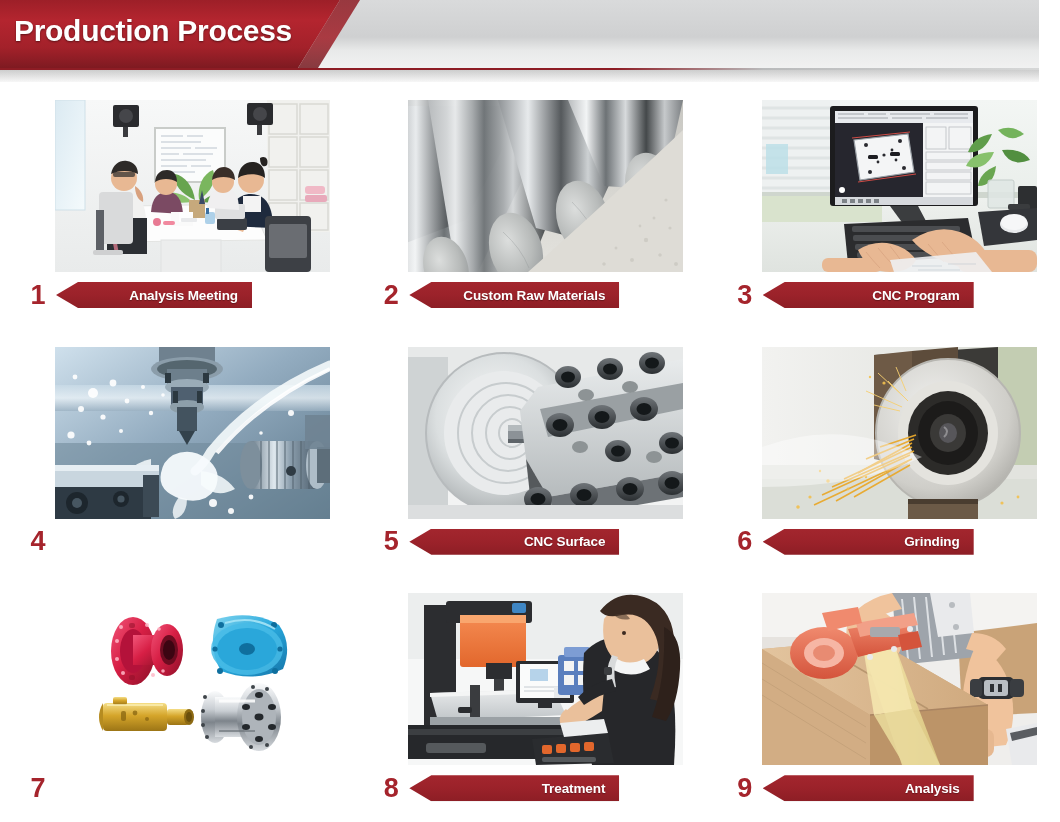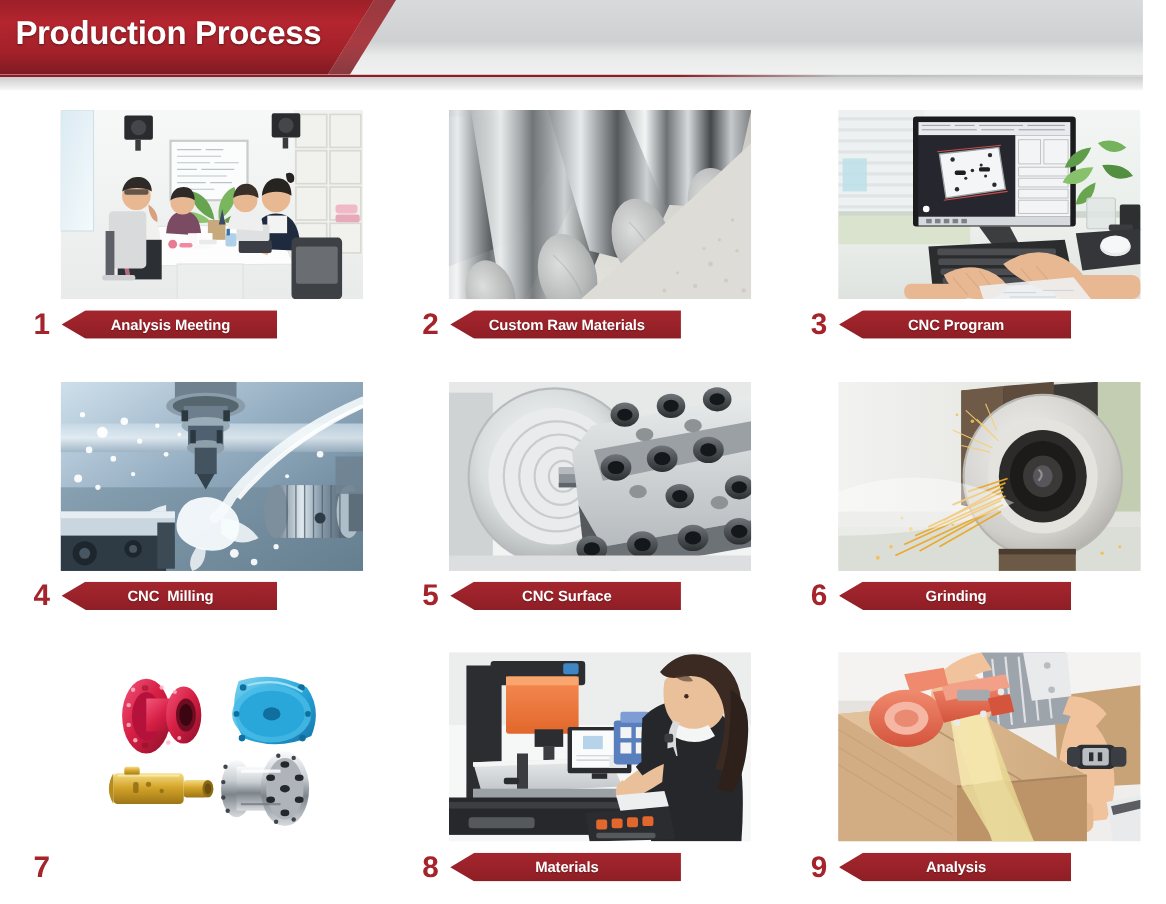--- a/index.html
+++ b/index.html
@@ -74,24 +74,24 @@
   .step-num {
     width:36px; text-align:center;
     font-size:27px; font-weight:bold; color:#a5242c;
     line-height:1;
     flex:0 0 36px;
   }
   .badge {
     position:relative;
     height:26px;
     flex:0 0 auto;
-    display:flex; align-items:center; justify-content:center;
+    display:flex; align-items:center; justify-content:flex-end;
     background:linear-gradient(to bottom,#a3262e 0%,#9b222a 50%,#8d1e25 100%);
     clip-path:polygon(0 50%, 22px 0, 100% 0, 100% 100%, 22px 100%);
-    padding:0 32px 0 34px;
+    padding:0 14px 0 34px;
     box-shadow:0 1px 2px rgba(0,0,0,.25);
   }
   .badge-text {
     font-size:13.5px; font-weight:bold; color:#ffffff;
     white-space:pre; letter-spacing:-.1px;
     text-shadow:0 1px 1px rgba(0,0,0,.3);
   }
   
   .w1 .badge { width:196px; }
   .w2 .badge { width:210px; }
@@ -514,23 +514,20 @@
             <path d="M206 94v48M214 94v48M222 94v48M230 94v48M238 94v48M246 94v48M254 94v48"></path>
           </g>
           <circle cx="236" cy="124" r="5" fill="#2f3b44"></circle>
           <rect x="262" y="100" width="13" height="36" fill="#5d6e7a"></rect>
         </g>
         <rect x="250" y="68" width="25" height="34" fill="#6f8392" opacity=".9"></rect>
       </svg>
     </div>
     <div class="labelrow">
       <div class="step-num">4</div>
-      <div class="badge">
-        <span class="badge-text">CNC  Milling</span>
-      </div>
     </div>
   </div>
 
   <div class="cell w2">
     <div class="photo">
       <svg viewBox="0 0 275 172">
         <defs>
           <radialGradient id="chuck5" cx=".45" cy=".4" r=".7">
             <stop offset="0" stop-color="#fafbfb"></stop>
               <stop offset=".55" stop-color="#dbdfe0"></stop>
@@ -915,21 +912,21 @@
               <rect x="176" y="149" width="10" height="9" rx="2"></rect>
           </g>
           <rect x="134" y="164" width="54" height="5" rx="2" fill="#55595c"></rect>
         </g>
         <path d="M152 130 L196 126 L200 140 L156 144 Z" fill="#eceeef"></path>
       </svg>
     </div>
     <div class="labelrow">
       <div class="step-num">8</div>
       <div class="badge">
-        <span class="badge-text">Materials</span>
+        <span class="badge-text">Treatment</span>
       </div>
     </div>
   </div>
 
   <div class="cell w3">
     <div class="photo">
       <svg viewBox="0 0 275 172">
         <defs>
           <linearGradient id="box9" x1="0" y1="0" x2="0" y2="1">
             <stop offset="0" stop-color="#d8b48a"></stop>

